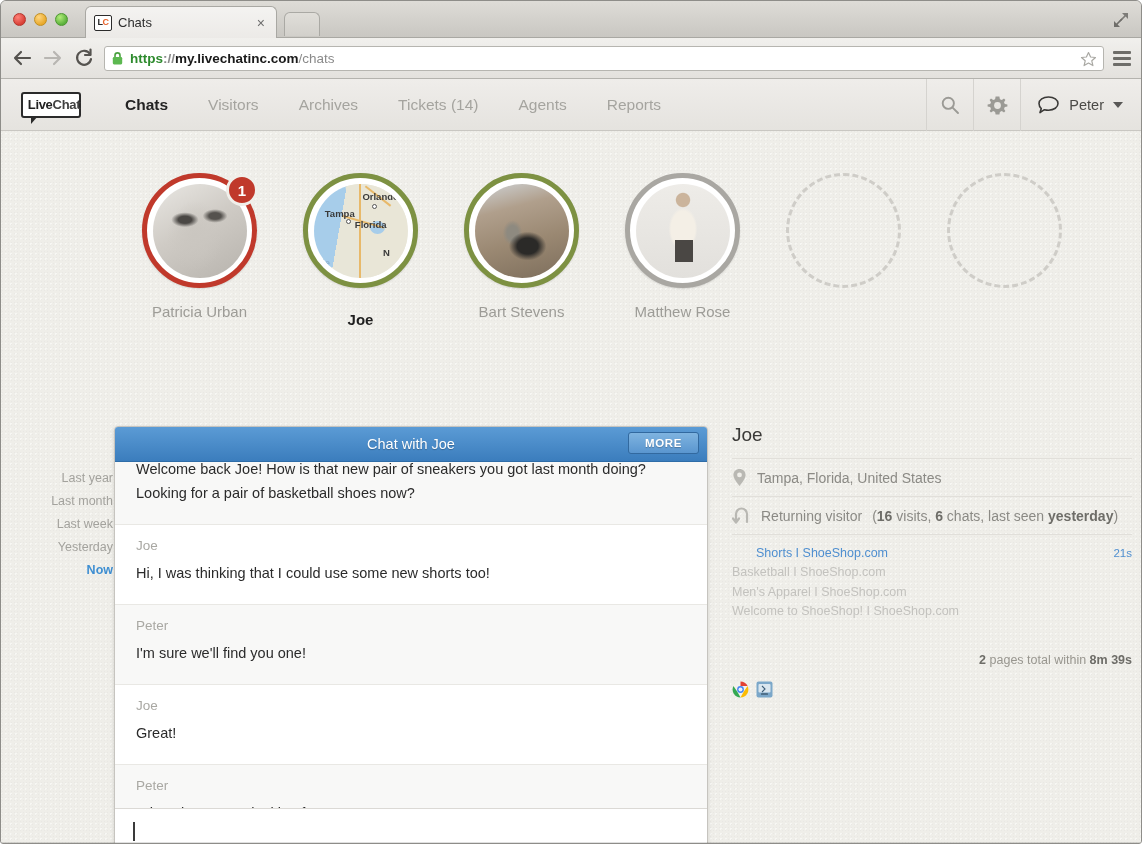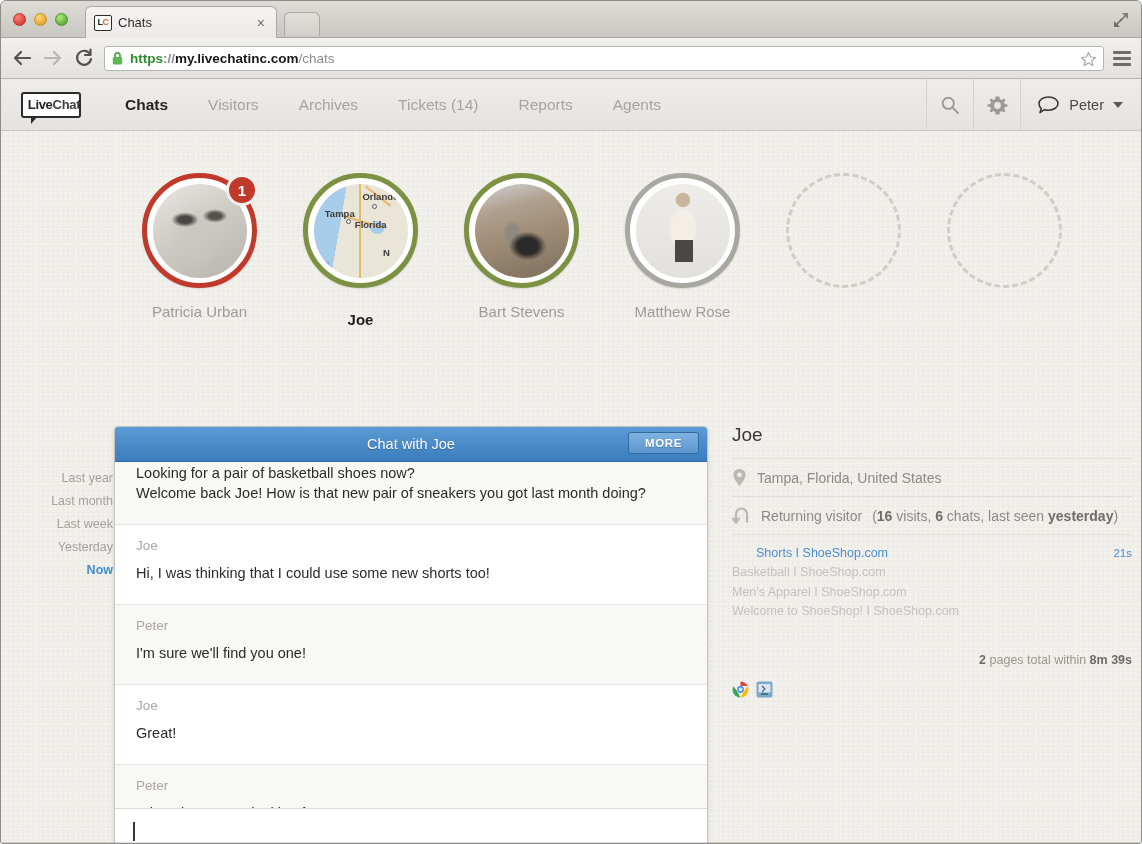--- a/index.html
+++ b/index.html
@@ -388,22 +388,22 @@
       <div class="logo">
           <span class="live">Live</span>
           <span class="chat">Chat</span>
         </div>
 
       <div class="navitems">
         <div class="navitem active">Chats</div>
         <div class="navitem">Visitors</div>
         <div class="navitem">Archives</div>
         <div class="navitem">Tickets (14)</div>
+        <div class="navitem">Agents</div>
         <div class="navitem">Reports</div>
-        <div class="navitem">Agents</div>
       </div>
 
       <div class="navright">
         <div class="navicon">
           <svg width="20" height="20" viewBox="0 0 20 20">
             <circle cx="8.3" cy="8.3" r="5.6" fill="none" stroke="#9b9a95" stroke-width="1.9"></circle>
             <path d="M12.6 12.6 L18 18" stroke="#9b9a95" stroke-width="1.9" stroke-linecap="round"></path>
           </svg>
         </div>
         <div class="navicon">
@@ -499,22 +499,22 @@
     </div>
 
     <div id="chat">
       <div id="chat-header">
         <span id="chat-title">Chat with Joe</span>
         <button id="more-btn">MORE</button>
       </div>
 
       <div id="messages">
         <div class="msg agent clipped">
+          <div class="msg-text" style="margin-top:-4px;">Welcome back Joe! How is that new pair of sneakers you got last month doing?</div>
           <div class="msg-text">Looking for a pair of basketball shoes now?</div>
-          <div class="msg-text" style="margin-top:-4px;">Welcome back Joe! How is that new pair of sneakers you got last month doing?</div>
         </div>
 
         <div class="msg visitor">
           <div class="msg-author">Joe</div>
           <div class="msg-text">Hi, I was thinking that I could use some new shorts too!</div>
         </div>
 
         <div class="msg agent">
           <div class="msg-author">Peter</div>
           <div class="msg-text">I'm sure we'll find you one!</div>

